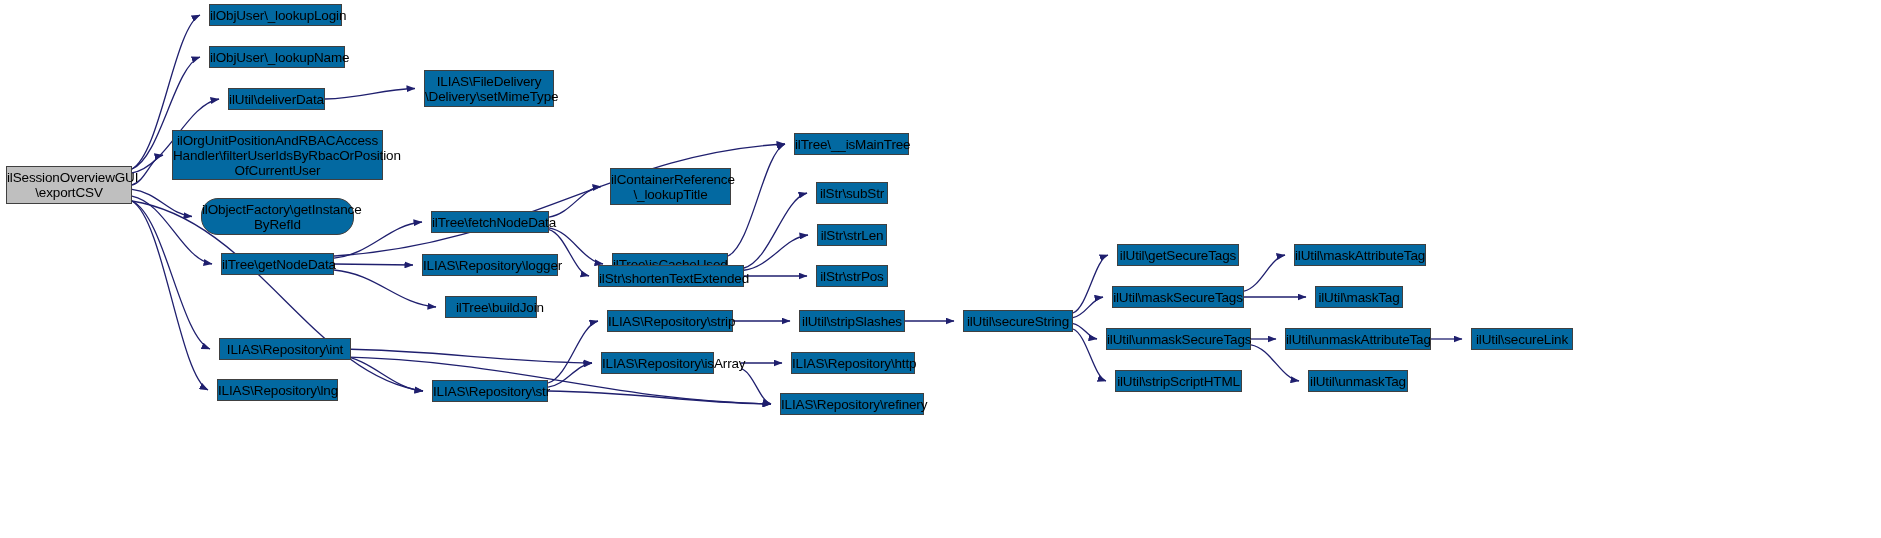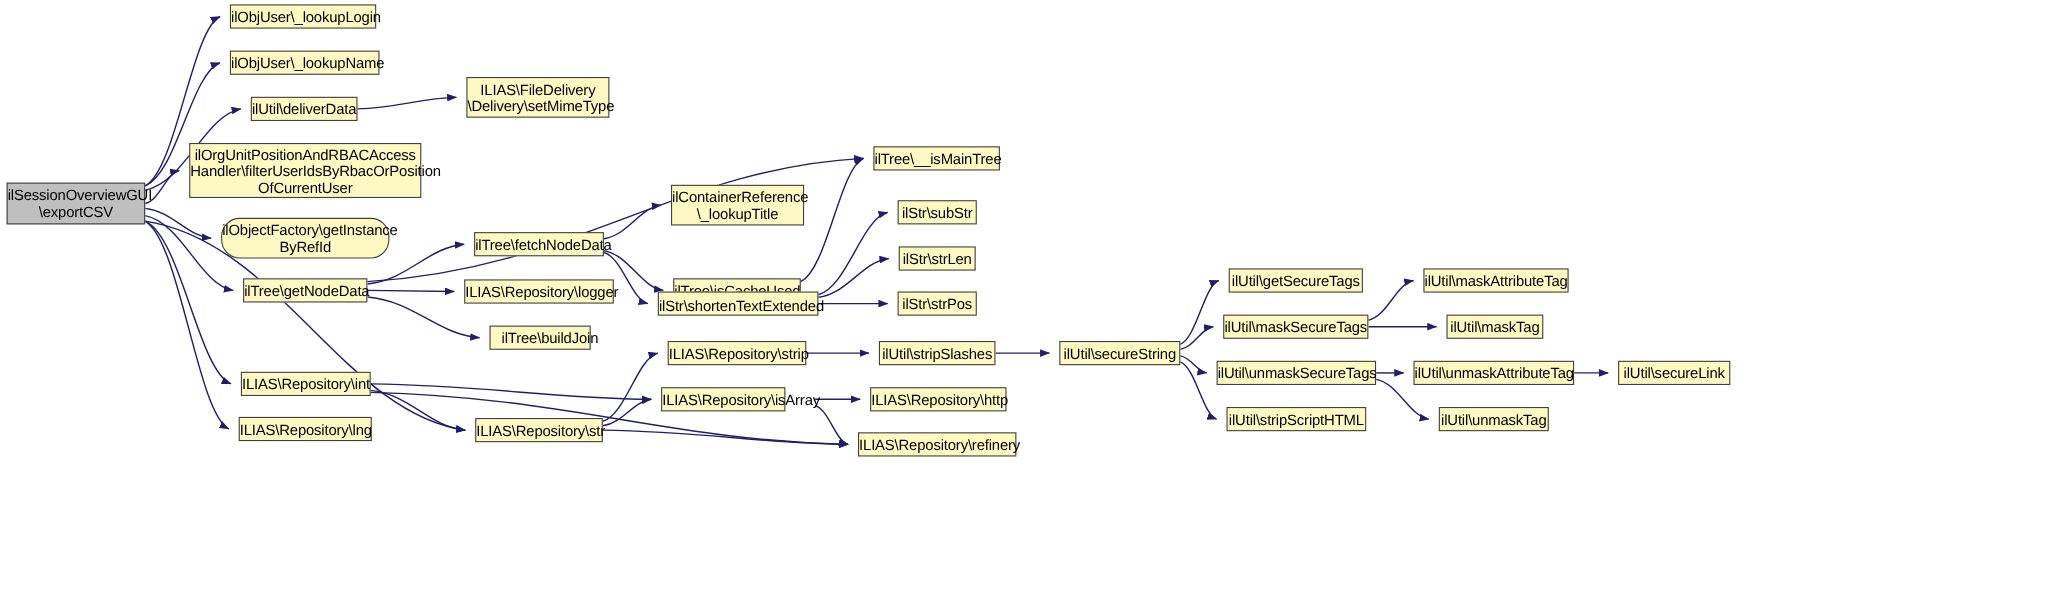--- a/index.html
+++ b/index.html
@@ -20,21 +20,21 @@
     left: 0;
     top: 0;
     width: 1881px;
     height: 538px;
     pointer-events: none;
   }
   .node {
     position: absolute;
     box-sizing: border-box;
     border: 1px solid #404040;
-    background: #fef9c3;
+    background: #0369a1;
     color: #000000;
     font-size: 13.5px;
     line-height: 15px;
     display: flex;
     align-items: center;
     justify-content: center;
     text-align: center;
     white-space: pre-line;
     letter-spacing: -0.15px;
   }
@@ -106,21 +106,21 @@
     <div class="node" style="left: 209px; top: 46px; width: 136px; height: 22px;"><span class="node-label">ilObjUser\_lookupName</span></div>
     <div class="node" style="left: 228px; top: 88px; width: 97px; height: 22px;"><span class="node-label">ilUtil\deliverData</span></div>
     <div class="node" style="left: 172px; top: 130px; width: 211px; height: 50px;"><span class="node-label">ilOrgUnitPositionAndRBACAccess
 Handler\filterUserIdsByRbacOrPosition
 OfCurrentUser</span></div>
     <div class="node" style="left: 424px; top: 70px; width: 130px; height: 37px;"><span class="node-label">ILIAS\FileDelivery
 \Delivery\setMimeType</span></div>
     <div class="node" style="left: 201px; top: 198px; width: 153px; height: 37px; border-radius: 17px;"><span class="node-label">ilObjectFactory\getInstance
 ByRefId</span></div>
     <div class="node" style="left: 221px; top: 253px; width: 113px; height: 22px;"><span class="node-label">ilTree\getNodeData</span></div>
-    <div class="node" style="left: 219px; top: 338px; width: 118px; height: 22px;"><span class="node-label">ILIAS\Repository\int</span></div>
+    <div class="node" style="left: 219px; top: 338px; width: 132px; height: 22px;"><span class="node-label">ILIAS\Repository\int</span></div>
     <div class="node" style="left: 217px; top: 379px; width: 121px; height: 22px;"><span class="node-label">ILIAS\Repository\lng</span></div>
     <div class="node" style="left: 431px; top: 211px; width: 118px; height: 22px;"><span class="node-label">ilTree\fetchNodeData</span></div>
     <div class="node" style="left: 422px; top: 254px; width: 136px; height: 22px;"><span class="node-label">ILIAS\Repository\logger</span></div>
     <div class="node" style="left: 445px; top: 296px; width: 92px; height: 22px; padding-left: 10px;"><span class="node-label">ilTree\buildJoin</span></div>
     <div class="node" style="left: 432px; top: 380px; width: 116px; height: 22px;"><span class="node-label">ILIAS\Repository\str</span></div>
     <div class="node" style="left: 610px; top: 168px; width: 121px; height: 37px;"><span class="node-label">ilContainerReference
 \_lookupTitle</span></div>
     <div class="node" style="left: 612px; top: 253px; width: 116px; height: 22px;"><span class="node-label">ilTree\isCacheUsed</span></div>
     <div class="node" style="left: 598px; top: 265px; width: 146px; height: 22px; align-items: flex-end;"><span class="node-label">ilStr\shortenTextExtended</span></div>
     <div class="node" style="left: 607px; top: 310px; width: 126px; height: 22px;"><span class="node-label">ILIAS\Repository\strip</span></div>

